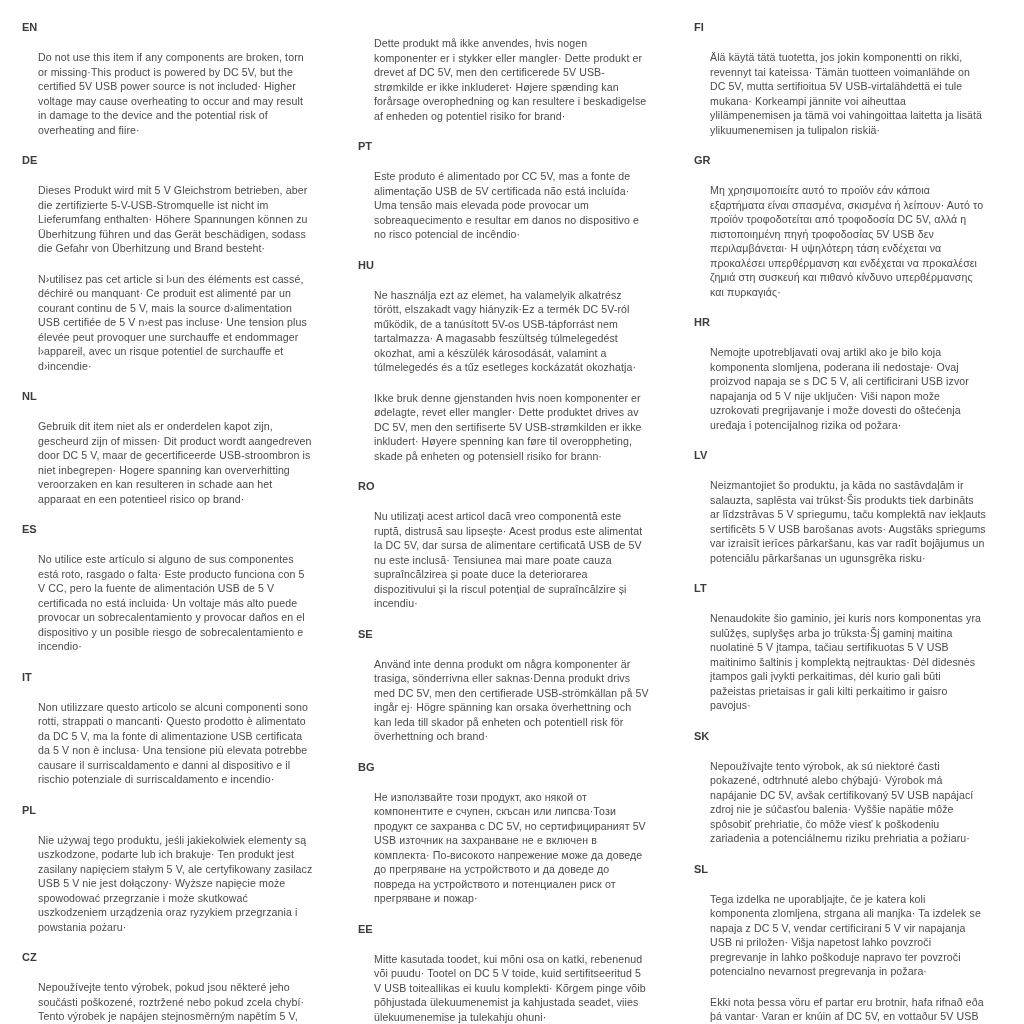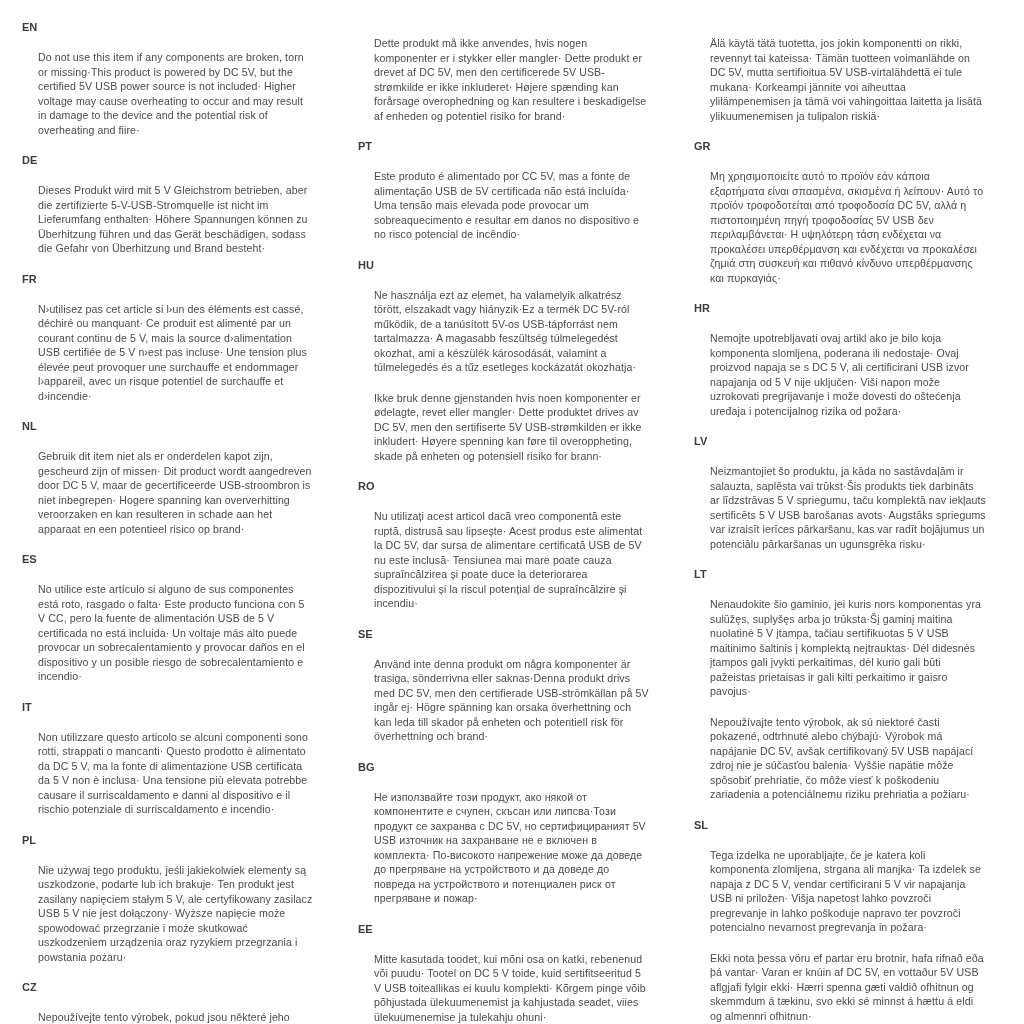--- a/index.html
+++ b/index.html
@@ -54,21 +54,20 @@
     <div class="col">
       <section class="block">
         <h2 class="code">EN</h2>
         <p class="text">Do not use this item if any components are broken, torn or missing·This product is powered by DC 5V, but the certified 5V USB power source is not included· Higher voltage may cause overheating to occur and may result in damage to the device and the potential risk of overheating and fiire·</p>
       </section>
       <section class="block">
         <h2 class="code">DE</h2>
         <p class="text">Dieses Produkt wird mit 5 V Gleichstrom betrieben, aber die zertifizierte 5-V-USB-Stromquelle ist nicht im Lieferumfang enthalten· Höhere Spannungen können zu Überhitzung führen und das Gerät beschädigen, sodass die Gefahr von Überhitzung und Brand besteht·</p>
       </section>
       <section class="block">
-        <h2 class="code">FR</h2>
         <p class="text">N›utilisez pas cet article si l›un des éléments est cassé, déchiré ou manquant· Ce produit est alimenté par un courant continu de 5 V, mais la source d›alimentation USB certifiée de 5 V n›est pas incluse· Une tension plus élevée peut provoquer une surchauffe et endommager l›appareil, avec un risque potentiel de surchauffe et d›incendie·</p>
       </section>
       <section class="block">
         <h2 class="code">NL</h2>
         <p class="text">Gebruik dit item niet als er onderdelen kapot zijn, gescheurd zijn of missen· Dit product wordt aangedreven door DC 5 V, maar de gecertificeerde USB-stroombron is niet inbegrepen· Hogere spanning kan oververhitting veroorzaken en kan resulteren in schade aan het apparaat en een potentieel risico op brand·</p>
       </section>
       <section class="block">
         <h2 class="code">ES</h2>
         <p class="text">No utilice este artículo si alguno de sus componentes está roto, rasgado o falta· Este producto funciona con 5 V CC, pero la fuente de alimentación USB de 5 V certificada no está incluida· Un voltaje más alto puede provocar un sobrecalentamiento y provocar daños en el dispositivo y un posible riesgo de sobrecalentamiento e incendio·</p>
       </section>
@@ -114,39 +113,41 @@
         <p class="text">Не използвайте този продукт, ако някой от компонентите е счупен, скъсан или липсва·Този продукт се захранва с DC 5V, но сертифицираният 5V USB източник на захранване не е включен в комплекта· По-високото напрежение може да доведе до прегряване на устройството и да доведе до повреда на устройството и потенциален риск от прегряване и пожар·</p>
       </section>
       <section class="block">
         <h2 class="code">EE</h2>
         <p class="text">Mitte kasutada toodet, kui mõni osa on katki, rebenenud või puudu· Tootel on DC 5 V toide, kuid sertifitseeritud 5 V USB toiteallikas ei kuulu komplekti· Kõrgem pinge võib põhjustada ülekuumenemist ja kahjustada seadet, viies ülekuumenemise ja tulekahju ohuni·</p>
       </section>
     </div>
 
     <div class="col">
       <section class="block">
+        <h2 class="code">FI</h2>
         <p class="text">Älä käytä tätä tuotetta, jos jokin komponentti on rikki, revennyt tai kateissa· Tämän tuotteen voimanlähde on DC 5V, mutta sertifioitua 5V USB-virtalähdettä ei tule mukana· Korkeampi jännite voi aiheuttaa ylilämpenemisen ja tämä voi vahingoittaa laitetta ja lisätä ylikuumenemisen ja tulipalon riskiä·</p>
       </section>
       <section class="block">
         <h2 class="code">GR</h2>
         <p class="text">Μη χρησιμοποιείτε αυτό το προϊόν εάν κάποια εξαρτήματα είναι σπασμένα, σκισμένα ή λείπουν· Αυτό το προϊόν τροφοδοτείται από τροφοδοσία DC 5V, αλλά η πιστοποιημένη πηγή τροφοδοσίας 5V USB δεν περιλαμβάνεται· Η υψηλότερη τάση ενδέχεται να προκαλέσει υπερθέρμανση και ενδέχεται να προκαλέσει ζημιά στη συσκευή και πιθανό κίνδυνο υπερθέρμανσης και πυρκαγιάς·</p>
       </section>
       <section class="block">
         <h2 class="code">HR</h2>
         <p class="text">Nemojte upotrebljavati ovaj artikl ako je bilo koja komponenta slomljena, poderana ili nedostaje· Ovaj proizvod napaja se s DC 5 V, ali certificirani USB izvor napajanja od 5 V nije uključen· Viši napon može uzrokovati pregrijavanje i može dovesti do oštećenja uređaja i potencijalnog rizika od požara·</p>
       </section>
       <section class="block">
         <h2 class="code">LV</h2>
         <p class="text">Neizmantojiet šo produktu, ja kāda no sastāvdaļām ir salauzta, saplēsta vai trūkst·Šis produkts tiek darbināts ar līdzstrāvas 5 V spriegumu, taču komplektā nav iekļauts sertificēts 5 V USB barošanas avots· Augstāks spriegums var izraisīt ierīces pārkaršanu, kas var radīt bojājumus un potenciālu pārkaršanas un ugunsgrēka risku·</p>
       </section>
       <section class="block">
         <h2 class="code">LT</h2>
         <p class="text">Nenaudokite šio gaminio, jei kuris nors komponentas yra sulūžęs, suplyšęs arba jo trūksta·Šį gaminį maitina nuolatinė 5 V įtampa, tačiau sertifikuotas 5 V USB maitinimo šaltinis į komplektą neįtrauktas· Dėl didesnės įtampos gali įvykti perkaitimas, dėl kurio gali būti pažeistas prietaisas ir gali kilti perkaitimo ir gaisro pavojus·</p>
       </section>
       <section class="block">
+        <h2 class="code">SK</h2>
         <p class="text">Nepoužívajte tento výrobok, ak sú niektoré časti pokazené, odtrhnuté alebo chýbajú· Výrobok má napájanie DC 5V, avšak certifikovaný 5V USB napájací zdroj nie je súčasťou balenia· Vyššie napätie môže spôsobiť prehriatie, čo môže viesť k poškodeniu zariadenia a potenciálnemu riziku prehriatia a požiaru·</p>
       </section>
       <section class="block">
         <h2 class="code">SL</h2>
         <p class="text">Tega izdelka ne uporabljajte, če je katera koli komponenta zlomljena, strgana ali manjka· Ta izdelek se napaja z DC 5 V, vendar certificirani 5 V vir napajanja USB ni priložen· Višja napetost lahko povzroči pregrevanje in lahko poškoduje napravo ter povzroči potencialno nevarnost pregrevanja in požara·</p>
       </section>
       <section class="block">
         <p class="text">Ekki nota þessa vöru ef partar eru brotnir, hafa rifnað eða þá vantar· Varan er knúin af DC 5V, en vottaður 5V USB aflgjafi fylgir ekki· Hærri spenna gæti valdið ofhitnun og skemmdum á tækinu, svo ekki sé minnst á hættu á eldi og almennri ofhitnun·</p>
       </section>
     </div>

